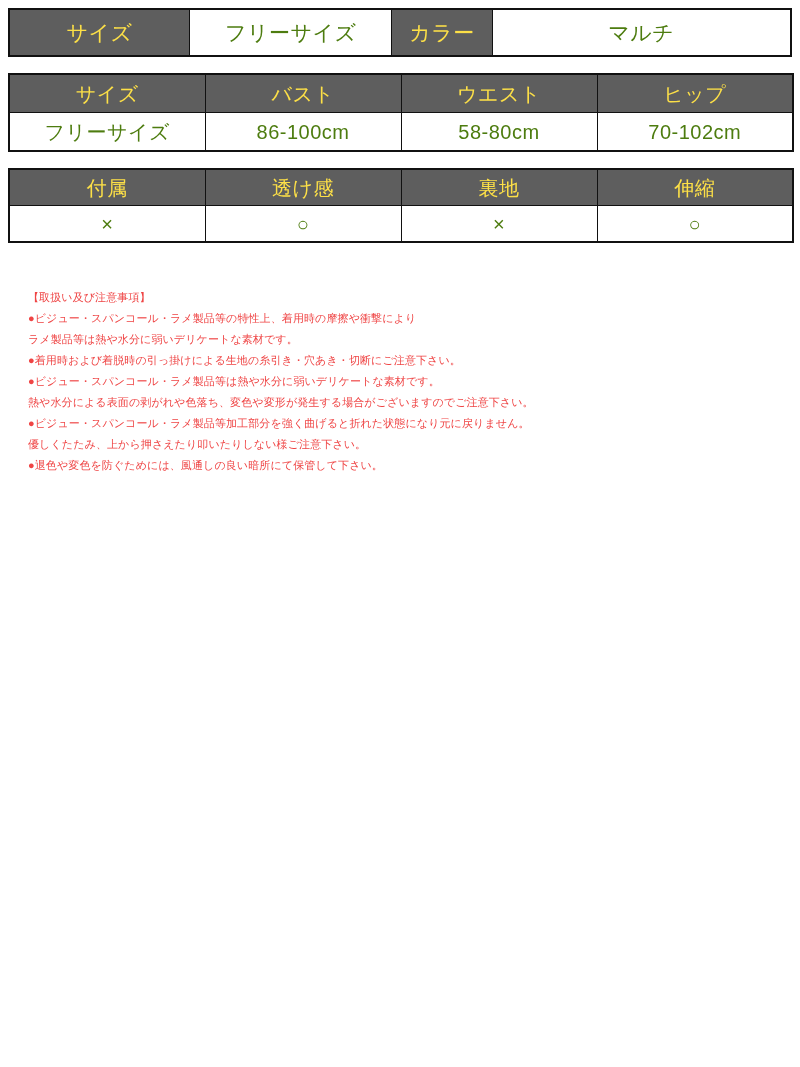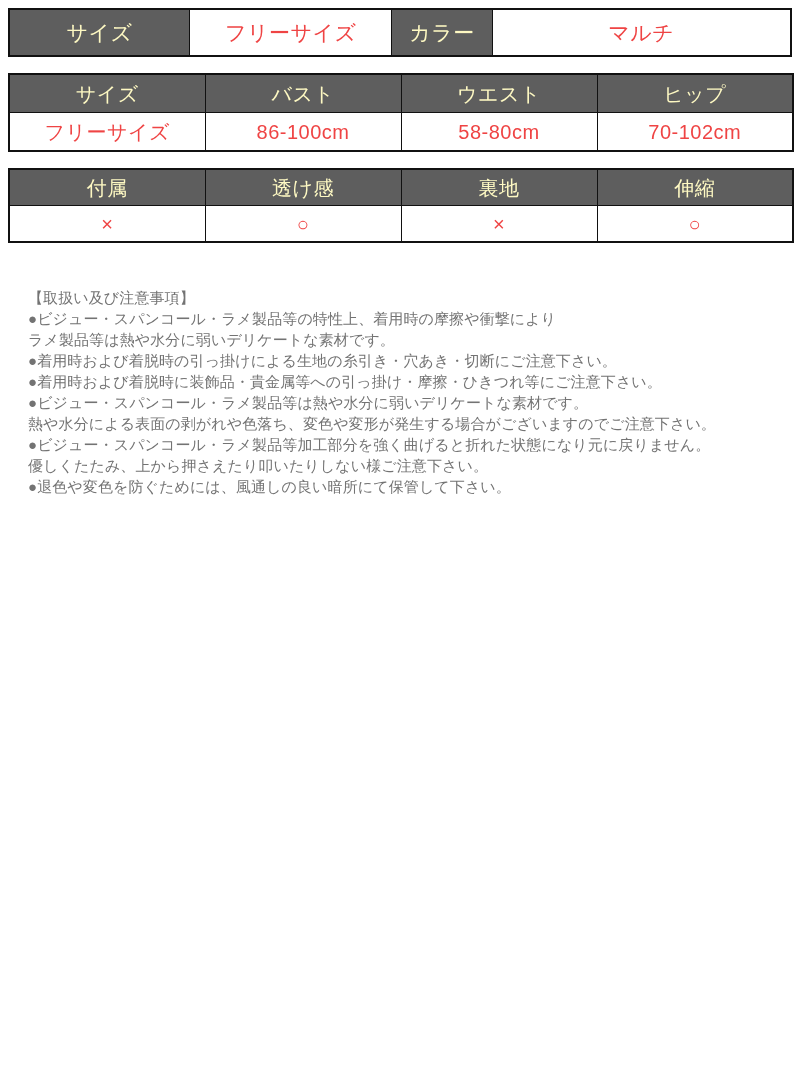--- a/index.html
+++ b/index.html
@@ -31,25 +31,25 @@
   }
   .spec-table td {
     border: 1px solid #111111;
     text-align: center;
     vertical-align: middle;
     font-size: 21px;
     line-height: 1.1;
     letter-spacing: 0.5px;
     padding: 0;
     background: #ffffff;
-    color: #ef4444;
+    color: #4d7c0f;
   }
   .spec-table td.hd {
     background: #5e5e5e;
-    color: #fef9c3;
+    color: #fde047;
     font-weight: normal;
   }
 
   
   #table-basic { margin-top: 8px; }
   #table-basic td { height: 45px; }
 
   
   #table-measure { margin-top: 16px; }
   #table-measure td { height: 37px; font-size: 20px; }
@@ -60,24 +60,24 @@
   .mark {
     font-size: 21px;
     line-height: 1;
     font-weight: 300;
   }
 
   
   .notes {
     margin: 44px 0 0 28px;
     width: 748px;
-    font-size: 15px;
+    font-size: 11px;
     line-height: 21px;
     letter-spacing: 0.1px;
-    color: #737373;
+    color: #ef4444;
   }
   .notes .note-line {
     white-space: nowrap;
   }
 </style>
 </head>
 <body>
 
 <div class="page">
 
@@ -142,21 +142,20 @@
         <td class="mark">○</td>
       </tr>
     </tbody>
   </table>
 
   <div class="notes">
     <div class="note-line">【取扱い及び注意事項】</div>
     <div class="note-line">●ビジュー・スパンコール・ラメ製品等の特性上、着用時の摩擦や衝撃により</div>
     <div class="note-line">ラメ製品等は熱や水分に弱いデリケートな素材です。</div>
     <div class="note-line">●着用時および着脱時の引っ掛けによる生地の糸引き・穴あき・切断にご注意下さい。</div>
-    <div class="note-line">●着用時および着脱時に装飾品・貴金属等への引っ掛け・摩擦・ひきつれ等にご注意下さい。</div>
     <div class="note-line">●ビジュー・スパンコール・ラメ製品等は熱や水分に弱いデリケートな素材です。</div>
     <div class="note-line">熱や水分による表面の剥がれや色落ち、変色や変形が発生する場合がございますのでご注意下さい。</div>
     <div class="note-line">●ビジュー・スパンコール・ラメ製品等加工部分を強く曲げると折れた状態になり元に戻りません。</div>
     <div class="note-line">優しくたたみ、上から押さえたり叩いたりしない様ご注意下さい。</div>
     <div class="note-line">●退色や変色を防ぐためには、風通しの良い暗所にて保管して下さい。</div>
   </div>
 
 </div>
 
 </body></html>

